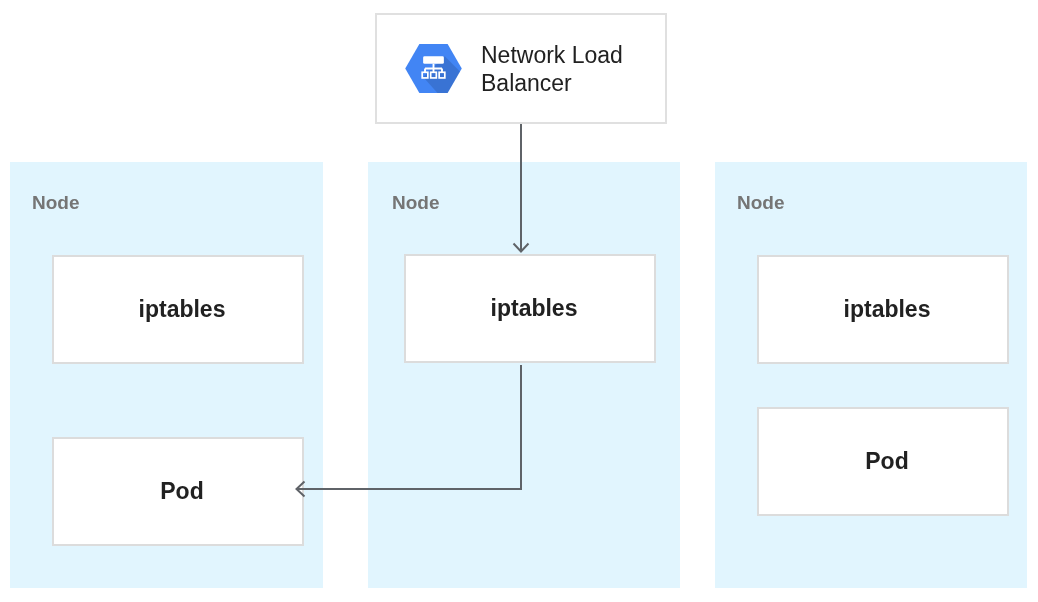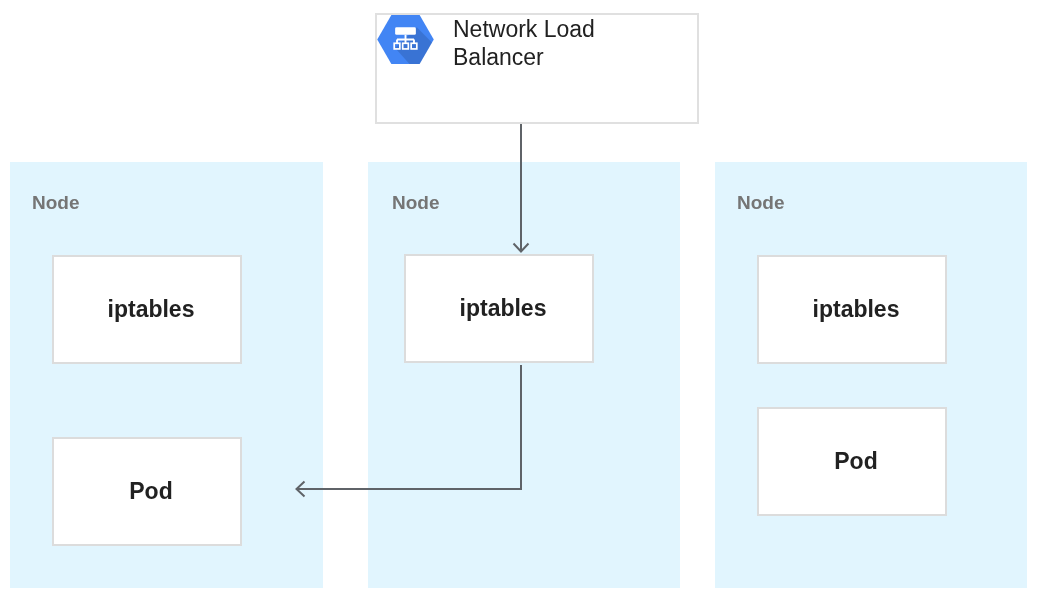--- a/index.html
+++ b/index.html
@@ -22,25 +22,26 @@
     width: 1038px;
     height: 602px;
     background: var(--canvas-bg);
     overflow: hidden;
   }
 
   
   .lb-card {
     position: absolute;
     left: 375px; top: 13px;
-    width: 324px; height: 111px;
+    width: 292px; height: 111px;
     background: var(--box-bg);
     border: 2px solid var(--lb-border);
     display: flex;
-    align-items: flex-start;
+    align-items: center;
+    padding-left: 28px;
   }
   .lb-icon { width: 57px; height: 49px; flex: 0 0 auto; }
   .hex { fill: var(--icon-blue); }
   .lb-label {
     margin-left: 19px;
     font-size: 23px;
     line-height: 28px;
     color: var(--box-label);
     width: 170px;
   }
@@ -61,21 +62,21 @@
     position: absolute;
     left: 22px; top: 30px;
     font-size: 19px;
     color: var(--node-label);
   }
   .node-panel.p2 .node-label { left: 24px; }
 
   
   .inner-box {
     position: absolute;
-    width: 190px; height: 109px;
+    width: 252px; height: 109px;
     background: var(--box-bg);
     border: 2px solid var(--box-border);
     display: flex;
     align-items: center;
     justify-content: center;
     font-size: 23px;
     color: var(--box-label);
     padding-left: 8px;
   }
   .p1 .iptables-box { left: 42px; top: 93px; }

